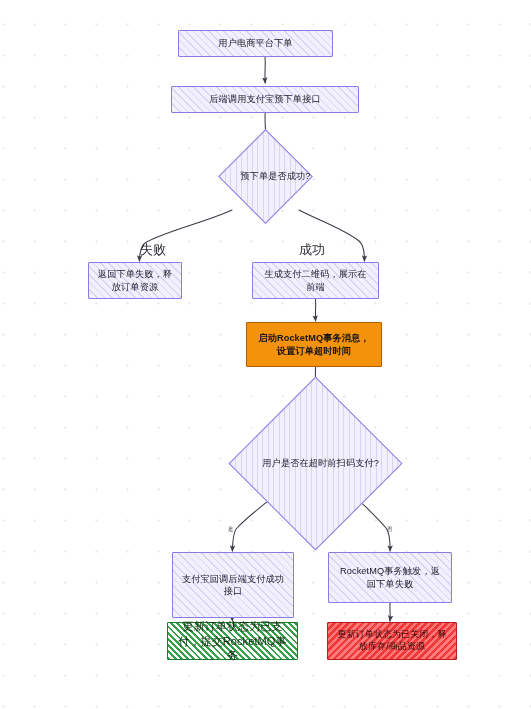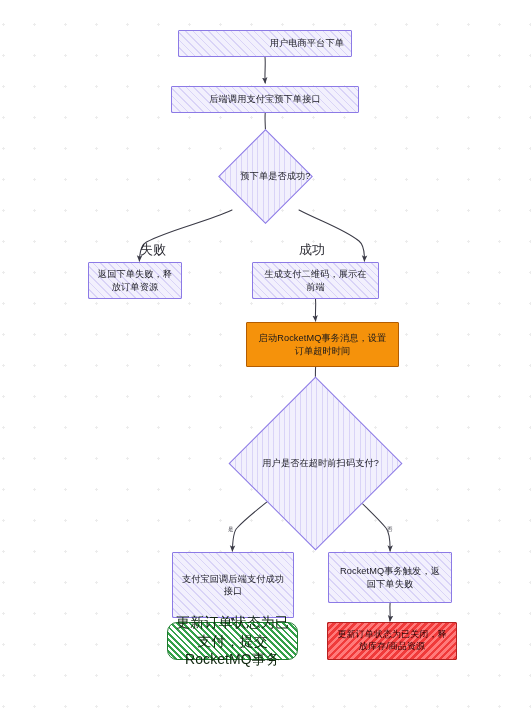--- a/index.html
+++ b/index.html
@@ -79,22 +79,22 @@
   .rect-green {
     border: 1.3px solid #1e7a2e;
     background-color: #e9f7ec;
     background-image: repeating-linear-gradient(
       45deg,
       #35a14a 0px,
       #35a14a 2.0px,
       #ffffff 2.0px,
       #ffffff 4.4px);
     color: #10270f;
-    border-radius: 10px;
-    font-size: 14px;
+    border-radius: 1px;
+    font-size: 11px;
   }
   
   .rect-red {
     border: 1.3px solid #b52121;
     background-color: #fdeaea;
     background-image: repeating-linear-gradient(
       -45deg,
       #f03a3a 0px,
       #f03a3a 2.6px,
       #ff7a7a 2.6px,
@@ -141,21 +141,21 @@
       <path d="M283,489 C262,506 247,517 237,528 C233,532 232.6,542 232.4,551"></path>
 
       <path d="M348,489 C362,504 377,517 386,528 C390,533 390.2,542 390.1,551"></path>
 
       <path d="M232.4,603 C233.1,610 231.8,614 232.5,621"></path>
 
       <path d="M390.1,603 C389.4,610 390.7,614 390,621"></path>
     </g>
   </svg>
 
-  <div class="node rect-purple" style="left:178px; top:30px; width:174px; height:27px;text-align:right;">
+  <div class="node rect-purple" style="left:178px; top:30px; width:155px; height:27px;">
     <span class="lbl">用户电商平台下单</span>
   </div>
 
   <div class="node rect-purple" style="left:171px; top:86px; width:188px; height:27px;justify-content:flex-end;">
     <span class="lbl">后端调用支付宝预下单接口</span>
   </div>
 
   <div class="node diamond" style="left:232px; top:143px; width:67px; height:67px;">
     <span class="lbl">预下单是否成功?</span>
   </div>
@@ -164,21 +164,21 @@
   <div class="edge-label" style="left:299px; top:241px;">成功</div>
 
   <div class="node rect-purple" style="left:88px; top:262px; width:94px; height:37px;">
     <span class="lbl">返回下单失败，释放订单资源</span>
   </div>
 
   <div class="node rect-purple" style="left:252px; top:262px; width:127px; height:37px;">
     <span class="lbl">生成支付二维码，展示在前端</span>
   </div>
 
-  <div class="node rect-orange" style="left:246px; top:322px; width:153px; height:45px;">
+  <div class="node rect-orange" style="left:246px; top:322px; width:136px; height:45px;font-weight:bold;">
     <span class="lbl">启动RocketMQ事务消息，设置订单超时时间</span>
   </div>
 
   <div class="node diamond" style="left:254px; top:402px; width:123px; height:123px;">
     <span class="lbl">用户是否在超时前扫码支付?</span>
   </div>
 
   <div class="edge-label tiny" style="left:228px; top:526px;">是</div>
   <div class="edge-label tiny" style="left:387px; top:526px;">否</div>
 

